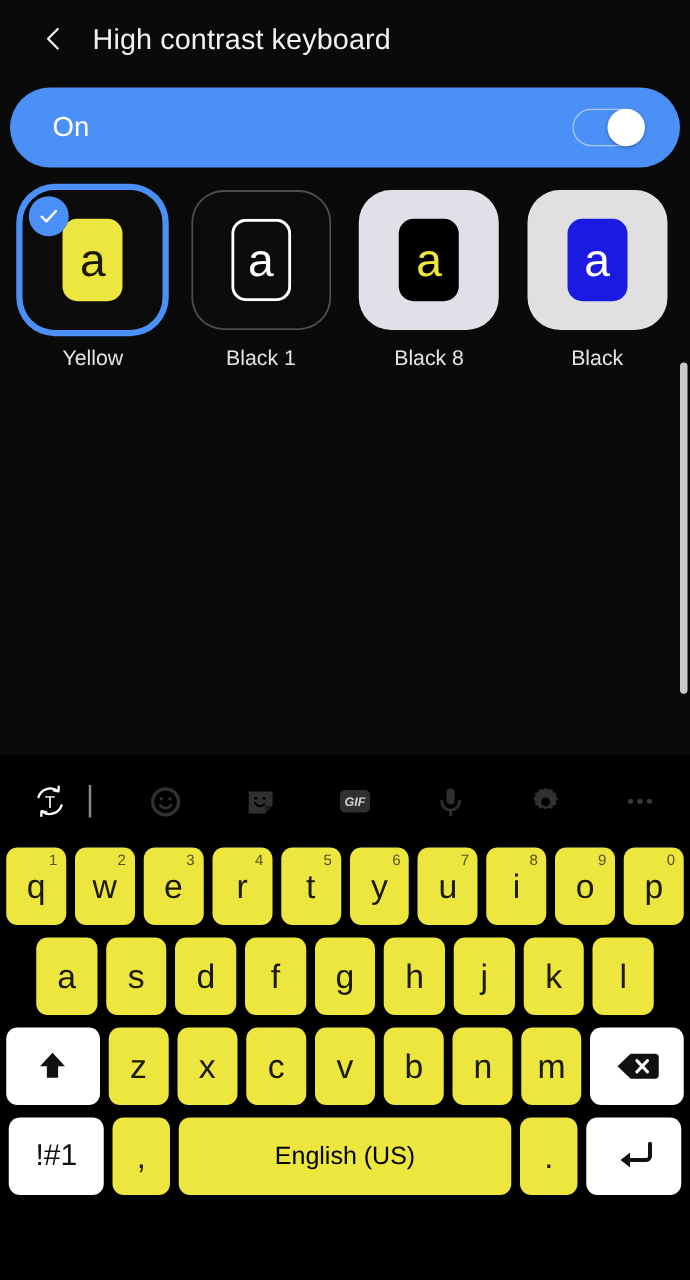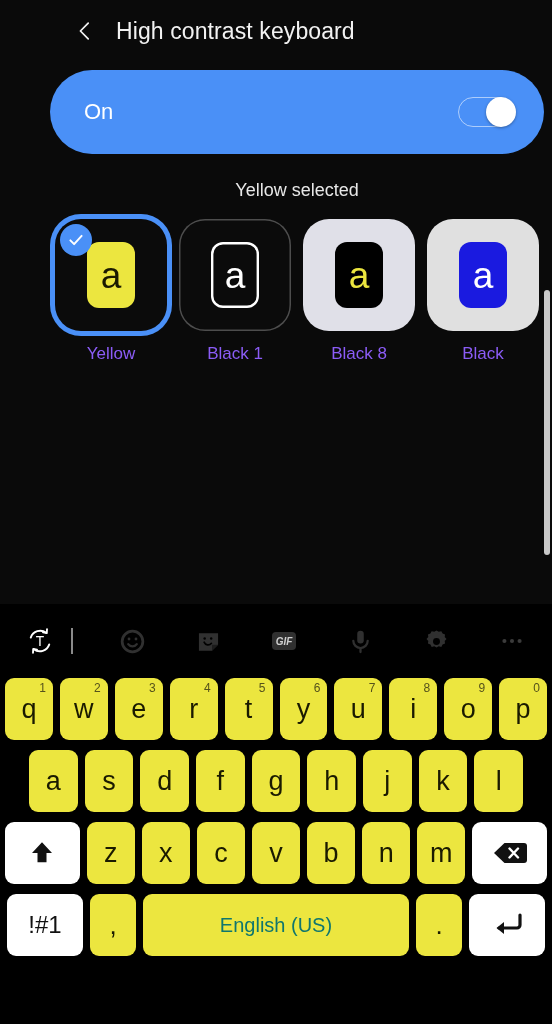--- a/index.html
+++ b/index.html
@@ -2,37 +2,37 @@
 <html><head>
 <meta charset="utf-8">
 <style>
   * { margin:0; padding:0; box-sizing:border-box; }
   html,body {
     width:552px; height:1024px;
     background:#0a0a0a;
     font-family:"Liberation Sans", sans-serif;
     overflow:hidden;
   }
-  .screen { position:relative; width:552px; height:1024px; background:#0a0a0a;padding-left:42px; }
+  .screen { position:relative; width:552px; height:1024px; background:#0a0a0a; }
 
   
   .header { display:flex; align-items:center; height:62px; padding-left:26px; }
   .back-btn {
     width:34px; height:34px; display:flex; align-items:center; justify-content:center;
     cursor:pointer;
   }
   .back-btn svg { display:block; }
   .page-title {
     color:#f2f2f2; font-size:23px; letter-spacing:.1px;
     margin-left:14px; white-space:nowrap;
   }
 
   
   .toggle-card {
-    margin:8px 8px 0 8px; height:84px; border-radius:42px;
+    margin:8px 8px 0 8px; height:64px; border-radius:42px;
     background:#4a90f7; display:flex; align-items:center;
     justify-content:space-between; padding:0 30px 0 34px; cursor:pointer;
   }
   .toggle-label { color:#ffffff; font-size:22px; }
   .switch {
     position:relative; width:56px; height:30px; border-radius:15px;
     border:1.6px solid rgba(255,255,255,.55); background:transparent;
   }
   .switch .knob {
     position:absolute; top:50%; right:-3px; transform:translateY(-50%);
@@ -62,21 +62,21 @@
     width:48px; height:66px; border-radius:12px;
     display:flex; align-items:center; justify-content:center;
     font-size:37px; line-height:1;
   }
   .key-glyph.outlined { box-shadow:inset 0 0 0 2.4px #ffffff; }
   .check-badge {
     position:absolute; top:5px; left:5px; width:32px; height:32px;
     border-radius:50%; background:#4a90f7;
     display:flex; align-items:center; justify-content:center;
   }
-  .theme-label { margin-top:13px; color:#8b5cf6; font-size:17px; }
+  .theme-label { margin-top:13px; color:#e5e5e5; font-size:17px; }
 
   
   .scrollbar {
     position:absolute; right:2px; top:290px; width:6px; height:265px;
     background:#c9c9c9; border-radius:3px;
   }
 
   
   .keyboard {
     position:absolute; left:0; bottom:0; width:552px; height:420px;
@@ -105,21 +105,21 @@
   .key .num {
     position:absolute; top:3px; right:7px; font-size:12px;
     color:#55521b; font-weight:400;
   }
   .key.func { background:#ffffff; color:#111111; }
   .key.shift { width:76px; }
   .key.backspace { width:76px; }
   .key.sym { width:76px; font-size:24px; }
   .key.comma { width:46px; font-size:26px; }
   .key.period { width:46px; font-size:26px; }
-  .key.space { flex:1; font-size:20px; color:#0f766e; }
+  .key.space { flex:1; font-size:20px; color:#000000; }
   .key.enter { width:76px; }
   .row3 .key.letter { width:49px; }
   .row2 { padding:0 24px; }
   .kb-row.row4 { gap:7px; padding:0 2px; }
 </style>
 </head>
 <body>
 
 <div class="screen">
 
@@ -132,21 +132,20 @@
     <div class="page-title">High contrast keyboard</div>
   </div>
 
   <div class="toggle-card">
     <span class="toggle-label">On</span>
     <span class="switch">
       <span class="knob"></span>
     </span>
   </div>
 
-  <div class="status-text">Yellow selected</div>
 
   <div class="themes">
 
     <div class="theme">
       <div class="swatch sel" style="background:#0b0b0b">
         <div class="key-glyph" style="background:#ece63f;color:#1a1a00">a</div>
         <div class="check-badge">
           <svg width="18" height="18" viewBox="0 0 24 24">
             <path d="M4.5 12.5 L9.5 17.5 L19.5 6.5" fill="none" stroke="#ffffff" stroke-width="2.6" stroke-linecap="round" stroke-linejoin="round"></path>
           </svg>

